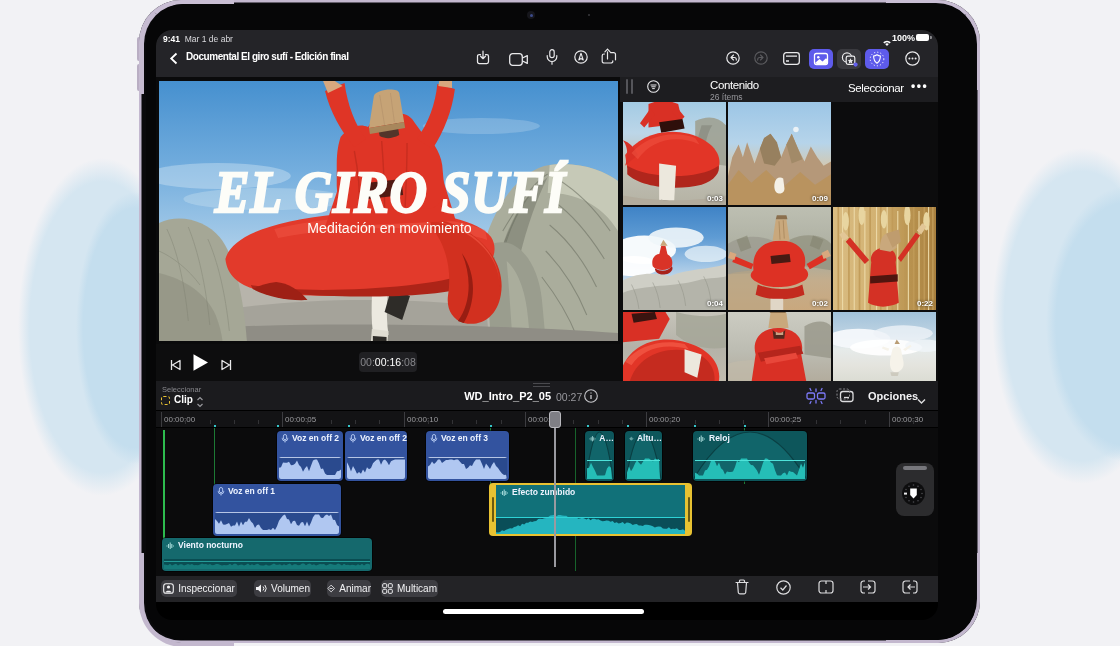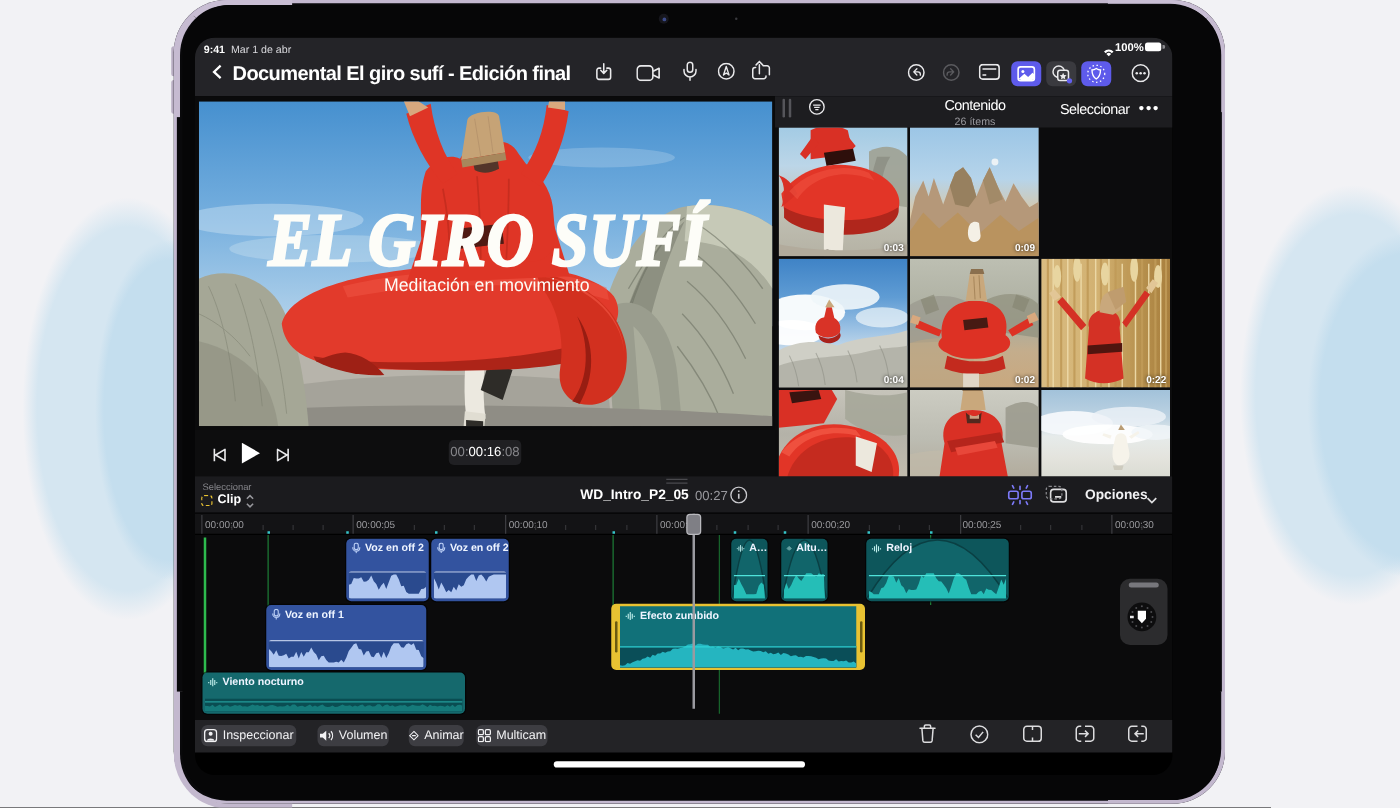--- a/index.html
+++ b/index.html
@@ -39,21 +39,21 @@
  </svg>
 </div>
 <div class="abs" style="left:736px;top:2.5px;font-size:9px;font-weight:bold;color:#fff;">100%</div>
 <div class="abs" style="left:760px;top:4px;width:13px;height:7px;border-radius:2px;background:#fff;"></div>
 <div class="abs" style="left:774px;top:6px;width:1.5px;height:3px;border-radius:0 1px 1px 0;background:#8a8a8e;"></div>
 <div class="abs" style="left:12px;top:21px;width:12px;height:14px;">
  <svg width="11" height="13" viewBox="0 0 11 13">
         <path d="M8.5 1.5 L3.2 6.5 L8.5 11.5" fill="none" stroke="#fff" stroke-width="1.8"></path>
       </svg>
 </div>
-<div class="abs" style="left:30px;top:21px;font-size:16px;letter-spacing:-0.45px;font-weight:bold;color:#fff;">Documental El giro sufí - Edición final</div>
+<div class="abs" style="left:30px;top:21px;font-size:10px;letter-spacing:-0.45px;font-weight:bold;color:#fff;">Documental El giro sufí - Edición final</div>
 
 <div class="abs" style="left:320px;top:20px;"><svg width="14" height="15" viewBox="0 0 14 15">
         <path d="M4.5 4.5 H3.2 a1.7 1.7 0 0 0 -1.7 1.7 v5.6 a1.7 1.7 0 0 0 1.7 1.7 h7.6 a1.7 1.7 0 0 0 1.7 -1.7 V6.2 a1.7 1.7 0 0 0 -1.7 -1.7 H9.5 M7 1 v7.5 M4.6 6.2 L7 8.7 L9.4 6.2" fill="none" stroke="#e9e9eb" stroke-width="1.25" stroke-linecap="round" stroke-linejoin="round"></path>
       </svg></div>
 <div class="abs" style="left:353px;top:22px;"><svg width="20" height="13" viewBox="0 0 20 13">
         <rect x="0.7" y="0.7" width="12.6" height="11.6" rx="3" fill="none" stroke="#e9e9eb" stroke-width="1.3"></rect>
         <path d="M13.5 5 L18.3 2.6 V10.4 L13.5 8" fill="none" stroke="#e9e9eb" stroke-width="1.3" stroke-linejoin="round"></path>
       </svg></div>
 <div class="abs" style="left:390px;top:19px;"><svg width="12" height="16" viewBox="0 0 12 16">
         <rect x="3.8" y="0.7" width="4.4" height="8" rx="2.2" fill="none" stroke="#e9e9eb" stroke-width="1.2"></rect>
@@ -205,21 +205,21 @@
 <div class="abs" style="left:602px;top:328px;color:#e9e9eb;font-size:13px;letter-spacing:1px;font-weight:bold;">•••</div>
 
 <div class="abs" style="left:464px;top:47px;width:318px;height:304px;background:#0c0c0d;"></div>
 <div class="abs" style="left:464px;top:47px;width:318px;height:25px;background:#1d1d20;"></div>
 <div class="abs" style="left:470px;top:49px;width:2px;height:15px;background:#55555a;border-radius:1px;"></div>
 <div class="abs" style="left:474.5px;top:49px;width:2px;height:15px;background:#55555a;border-radius:1px;"></div>
 <div class="abs" style="left:491px;top:49px;"><svg width="13" height="13" viewBox="0 0 13 13">
         <circle cx="6.5" cy="6.5" r="5.8" fill="none" stroke="#e9e9eb" stroke-width="1.1"></circle>
         <path d="M3.5 5 h6 M4.3 6.8 h4.4 M5.2 8.6 h2.6" stroke="#e9e9eb" stroke-width="1"></path>
       </svg></div>
-<div class="abs" style="left:554px;top:49px;width:140px;height:24px;text-align:center;">
+<div class="abs" style="left:554px;top:49px;width:140px;height:24px;text-align:left;">
  <div style="font-size:11.5px;letter-spacing:-0.4px;color:#fff;">Contenido</div>
  <div style="font-size:8.5px;color:#98989d;margin-top:1px;">26 ítems</div>
 </div>
 <div class="abs" style="left:692px;top:52px;font-size:11.5px;letter-spacing:-0.4px;color:#fff;">Seleccionar</div>
 <div class="abs" style="left:755px;top:49px;font-size:12px;color:#fff;letter-spacing:1.5px;font-weight:bold;">•••</div>
 <div class="thumb" style="left:467px;top:72px;width:103px;height:103px;">
       <div class="abs" style="inset:0;background:linear-gradient(180deg,#a3cbe4 0%,#bcd6e8 30%,#c2c2b6 60%,#b5b2a4 100%);"></div>
 <svg width="100%" height="100%" viewBox="0 0 97 97" preserveAspectRatio="none" style="position:absolute;inset:0;">
  <path d="M68 18 C80 12 90 14 97 22 L97 60 L68 56 Z" fill="#9fa192" opacity="0.9"></path>
  <path d="M74 22 C70 34 68 46 68 58 L78 60 C76 44 78 32 84 22 Z" fill="#83857a" opacity="0.6"></path>
@@ -461,20 +461,34 @@
         </svg>
         <span>Voz en off 2</span>
       </div>
  <div style="position:absolute;left:2px;right:2px;bottom:2px;height:22px;background:#2a4a8e;border-radius:2px;overflow:hidden;">
   <svg width="58" height="20" style="position:absolute;bottom:0;left:0;">
           <polygon points="0,20 0,3.2 2,7.2 4,12.5 6,6.9 8,10.5 10,14.7 12,13.0 14,14.8 16,10.4 18,13.4 20,8.3 22,10.3 24,9.1 26,4.3 28,2.2 30,0.6 32,0.6 34,5.7 36,1.4 38,0.6 40,2.7 42,6.2 44,2.3 46,1.3 48,0.6 50,0.6 52,0.6 54,0.6 56,0.6 58,0.6 58,20" fill="#b5cbf5" opacity="0.97"></polygon>
         </svg>
   <div style="position:absolute;top:0;left:0;right:0;height:1px;background:#d9e4fb;opacity:.8;"></div>
  </div>
 </div>
+<div class="clip" style="left:270px;top:401px;width:83px;height:50px;background:#33539f;">
+ <div class="cliphead">
+        <svg width="8" height="9" viewBox="0 0 8 9">
+          <path d="M4 0.5 a1.6 1.6 0 0 1 1.6 1.6 v2 a1.6 1.6 0 0 1 -3.2 0 v-2 A1.6 1.6 0 0 1 4 0.5 z M1.2 3.8 v0.4 a2.8 2.8 0 0 0 5.6 0 v-0.4 M4 6.9 v1.6" fill="none" stroke="#b9cdf4" stroke-width="0.9"></path>
+        </svg>
+        <span>Voz en off 3</span>
+      </div>
+ <div style="position:absolute;left:2px;right:2px;bottom:2px;height:22px;background:#2a4a8e;border-radius:2px;overflow:hidden;">
+  <svg width="79" height="20" style="position:absolute;bottom:0;left:0;">
+          <polygon points="0,20 0,7.5 2,6.0 4,2.5 6,5.0 8,3.3 10,0.6 12,0.6 14,4.1 16,2.4 18,1.1 20,1.1 22,0.6 24,0.6 26,1.2 28,0.6 30,0.6 32,2.8 34,5.0 36,5.0 38,10.0 40,8.8 42,6.2 44,7.0 46,3.1 48,0.6 50,0.6 52,0.6 54,4.9 56,9.9 58,4.5 60,6.9 62,10.1 64,5.7 66,2.9 68,7.1 70,9.1 72,12.0 74,14.5 76,16.0 78,15.7 79,20" fill="#b5cbf5" opacity="0.97"></polygon>
+        </svg>
+  <div style="position:absolute;top:0;left:0;right:0;height:1px;background:#d9e4fb;opacity:.8;"></div>
+ </div>
+</div>
 <div class="clip" style="left:429px;top:401px;width:29px;height:50px;background:#0d565b;">
  <svg width="29" height="50" viewBox="0 0 29 50" style="position:absolute;left:0;top:0;">
 <path d="M1 47 Q 14.5 -45.0 28 47 Z" fill="#157276" opacity="0.55"></path>
 <path d="M1 47 Q 14.5 -45.0 28 47" fill="none" stroke="#0a3f43" stroke-width="1.2"></path>
       </svg>
  <div class="cliphead" style="position:relative;">
         <svg width="9" height="9" viewBox="0 0 9 9">
           <path d="M1 4.5 v1 M2.6 3 v4 M4.2 1.5 v6.5 M5.8 3 v4 M7.4 4.5 v1" stroke="#bfeeec" stroke-width="0.9" fill="none"></path>
         </svg>
         <span>A…</span>

